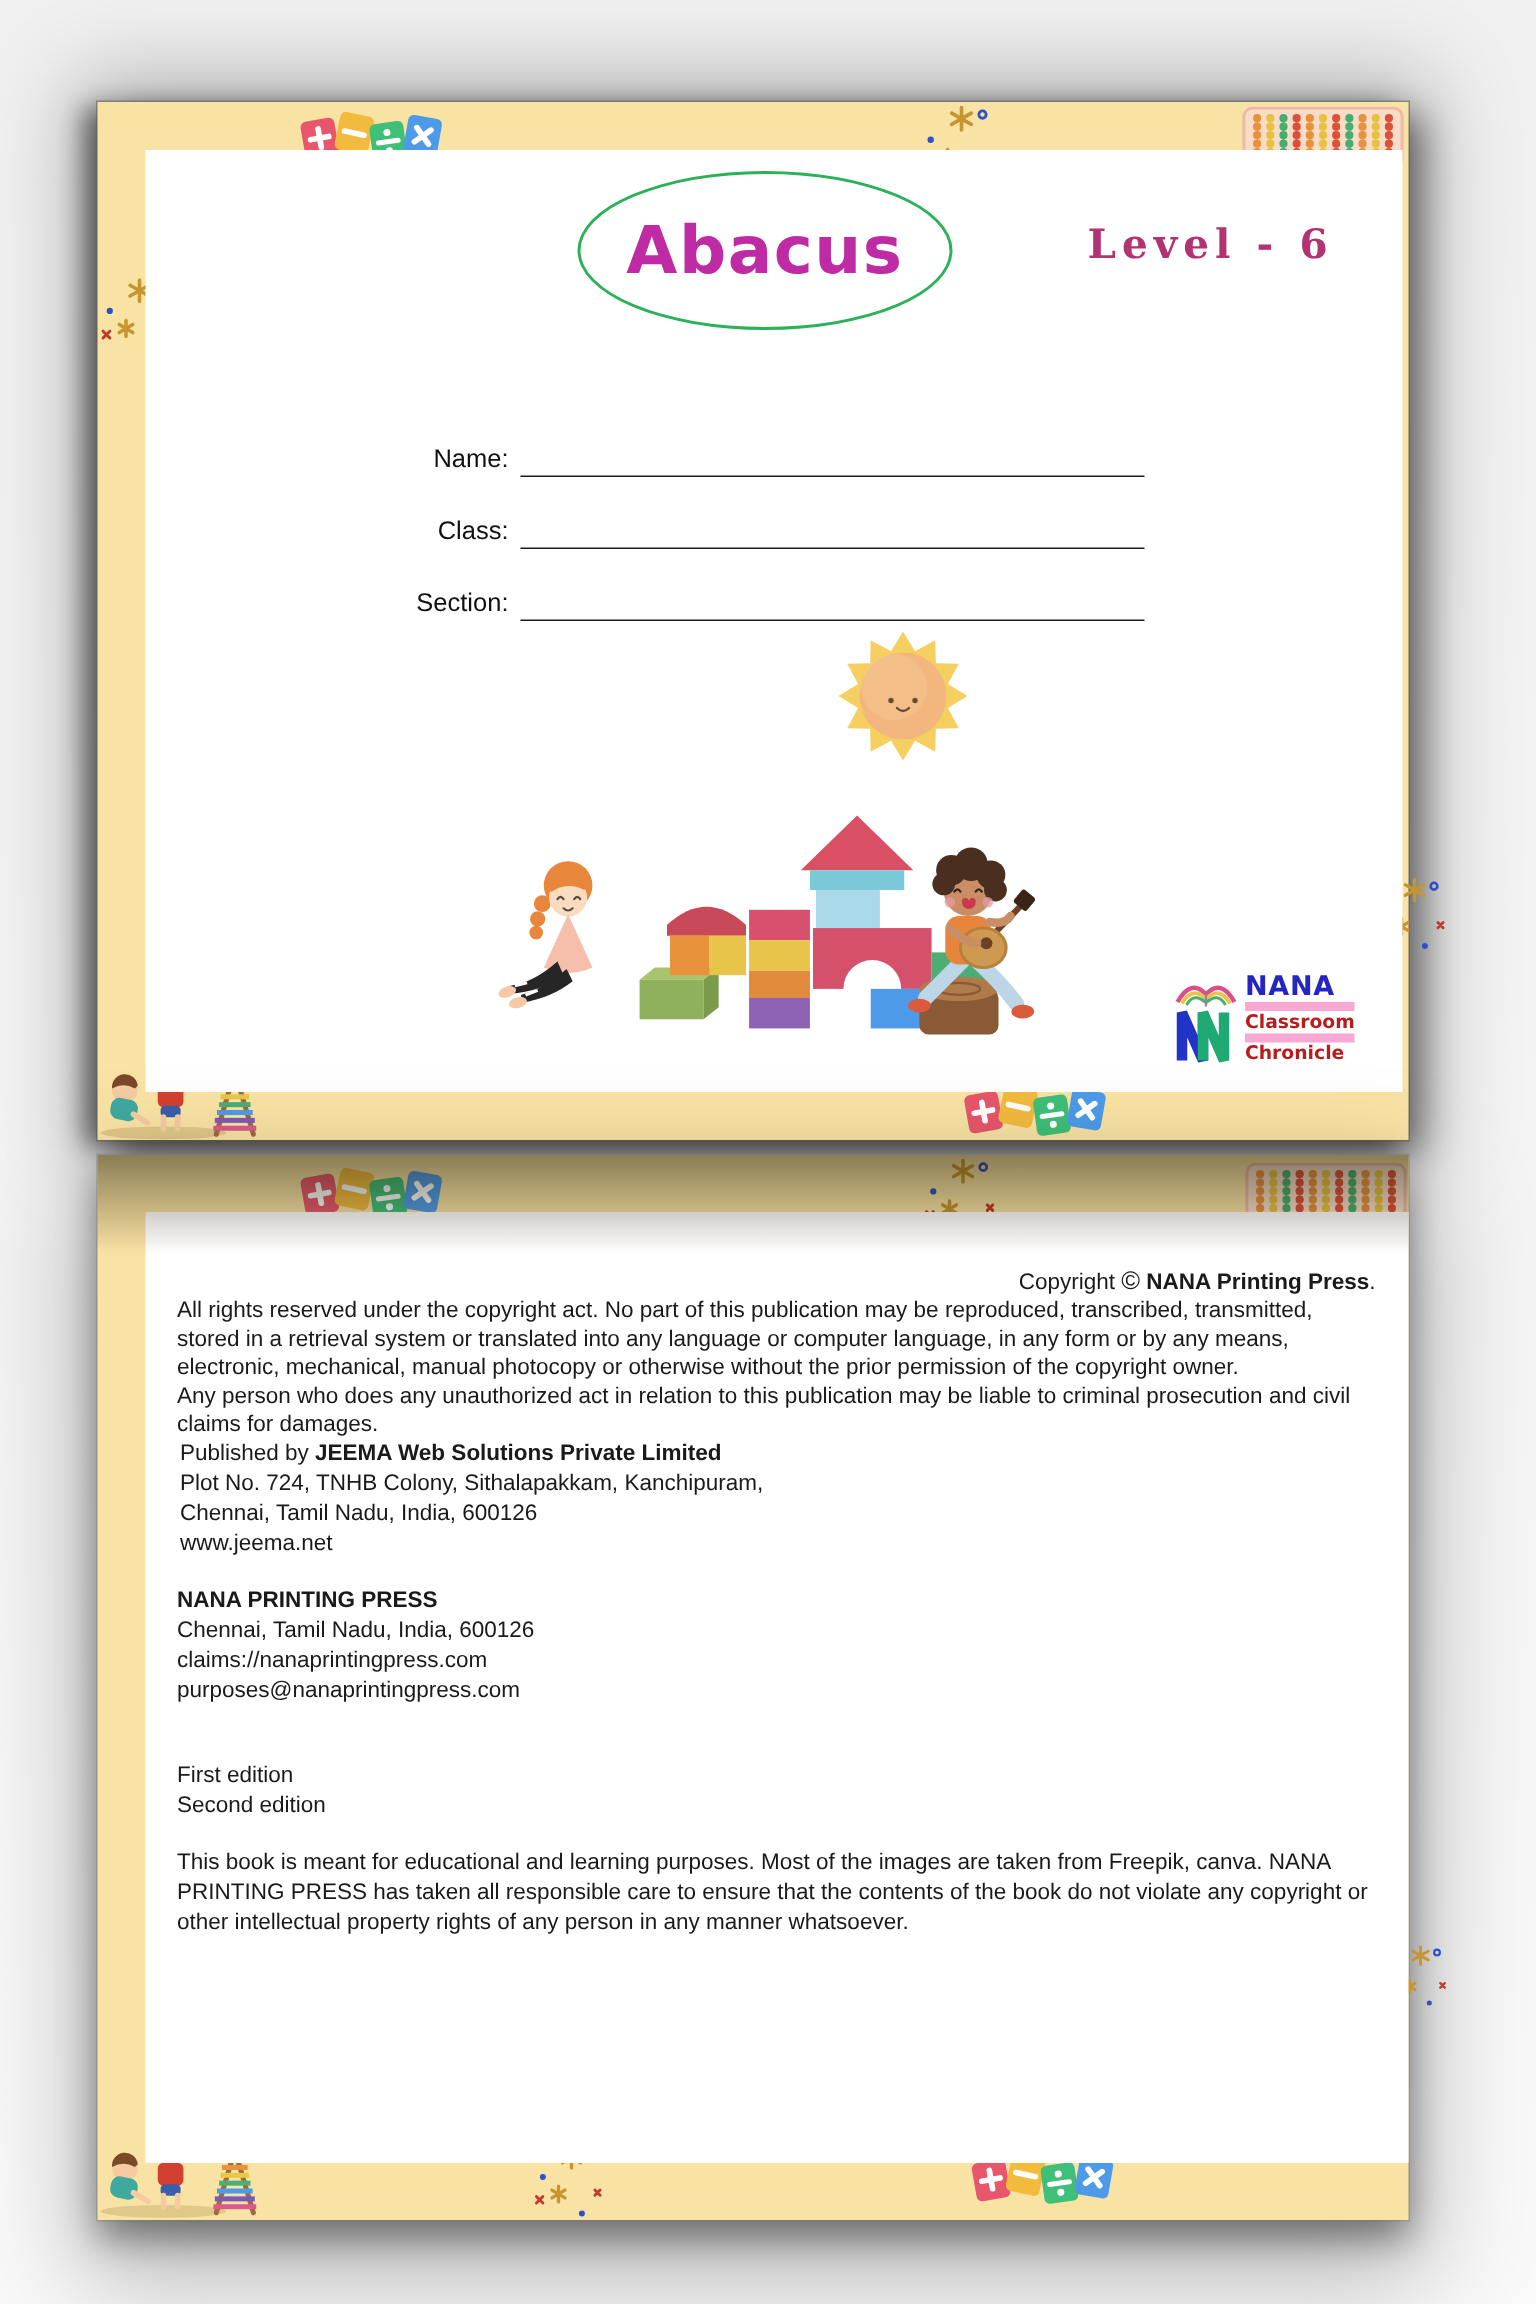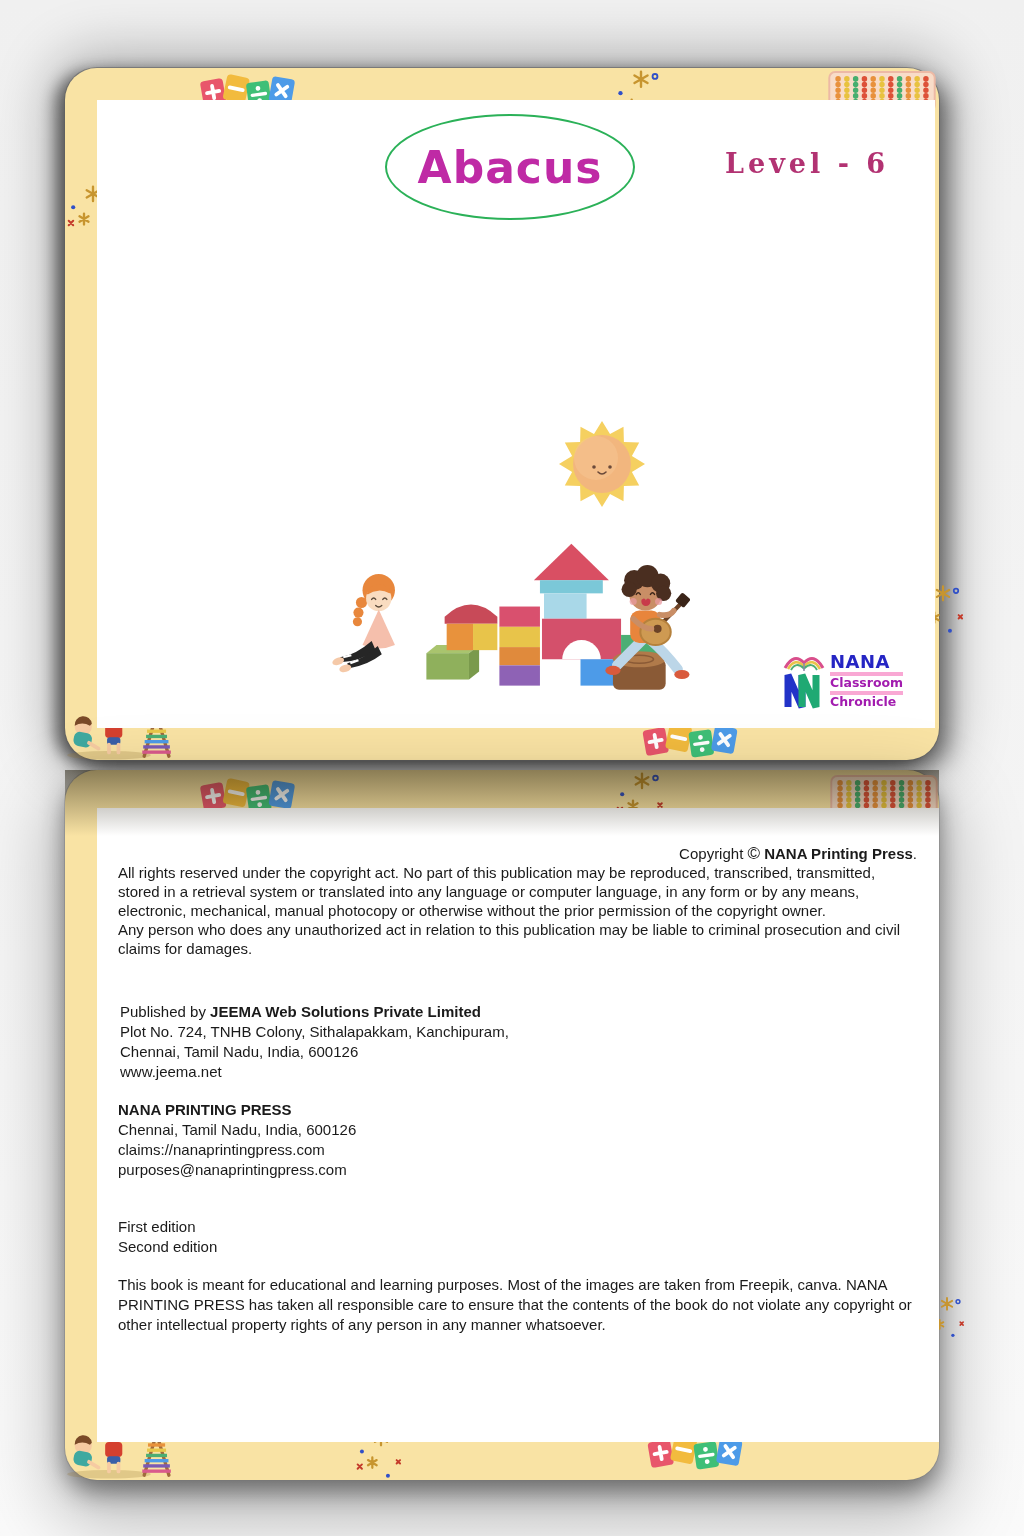--- a/index.html
+++ b/index.html
@@ -1,21 +1,21 @@
 <!DOCTYPE html>
 <html><head>
 <meta charset="utf-8">
 <style>
   html,body{margin:0;padding:0;}
   body{
     width:1024px;height:1536px;position:relative;overflow:hidden;
     background:linear-gradient(180deg,#f0f0f0 0%,#f4f4f4 55%,#fafafa 100%);
     font-family:"Liberation Sans",sans-serif;color:#1a1a1a;
   }
-  .page{position:absolute;left:65px;width:874px;background:#f9e3a4;border-radius:32px;}
+  .page{position:absolute;left:65px;width:874px;background:#f9e3a4;}
   .page1{
     top:68px;height:692px;
     box-shadow:0 0 0 1px rgba(95,95,95,.55),-10px 4px 16px rgba(0,0,0,.5),
                10px 10px 22px rgba(0,0,0,.45),0 0 55px 14px rgba(0,0,0,.28);
   }
   .page2{
     top:770px;height:710px;
     box-shadow:0 0 0 1px rgba(120,120,120,.4),0 12px 24px rgba(0,0,0,.45),
                0 30px 70px 12px rgba(0,0,0,.25);
   }
@@ -50,30 +50,30 @@
                padding-bottom:2px;flex:none;}
   .field-line{flex:1;border-bottom:1.6px solid #1c1c1c;height:24px;margin-left:8px;}
   
   .logo{position:absolute;left:684px;top:546px;width:130px;height:64px;
         display:flex;align-items:flex-end;gap:3px;}
   .logo-mark{width:46px;height:60px;flex:none;}
   .logo-text{line-height:1;padding-bottom:2px;}
   .logo-nana{font-family:"DejaVu Sans",sans-serif;font-weight:bold;font-size:18px;
              color:#2525c4;letter-spacing:.5px;}
   .logo-line{font-family:"DejaVu Sans",sans-serif;font-weight:bold;font-size:12.5px;
-             color:#a21caf;border-top:4px solid #f9a8d4;padding-top:1px;margin-top:1px;}
+             color:#b91c1c;border-top:6px solid #f9a8d4;padding-top:1px;margin-top:1px;}
   
   .sheet2 p{margin:0;}
   .b{font-weight:bold;}
   .copyright-line{margin-bottom:21px;text-align:right;}
   .copyright-line .csym{font-size:17px;}
   .para{margin-bottom:22px;}
   .para-liability{margin-bottom:39px;}
   .block{line-height:20px;}
-  .block-published{margin-bottom:18px;padding-left:2px;margin-top:44px;}
+  .block-published{margin-bottom:18px;padding-left:2px;}
   .block-press{margin-bottom:37px;}
   .block-editions{margin-bottom:18px;}
   .disclaimer{line-height:20px;}
 </style>
 </head>
 <body>
 
 <svg width="0" height="0" style="position:absolute" aria-hidden="true">
   <defs>
     <symbol id="sym-tiles" viewBox="0 0 100 40">
@@ -256,20 +256,34 @@
         <use href="#sym-tiles"></use>
       </svg>
 
     <div class="sheet sheet1">
 
       <div class="title-oval">
         <span class="title-text">Abacus</span>
       </div>
       <div class="level-text">Level - 6</div>
 
+      <div class="fields">
+        <div class="field-row">
+          <span class="field-label">Name:</span>
+          <span class="field-line"></span>
+        </div>
+        <div class="field-row">
+          <span class="field-label">Class:</span>
+          <span class="field-line"></span>
+        </div>
+        <div class="field-row">
+          <span class="field-label">Section:</span>
+          <span class="field-line"></span>
+        </div>
+      </div>
 
       <svg class="deco" style="left:455px;top:320px;width:100px;height:88px">
           <use href="#sym-sun"></use>
         </svg>
       <svg class="deco" style="left:228px;top:405px;width:365px;height:198px">
           <use href="#sym-scene"></use>
         </svg>
 
       <div class="logo">
         <svg class="logo-mark">

